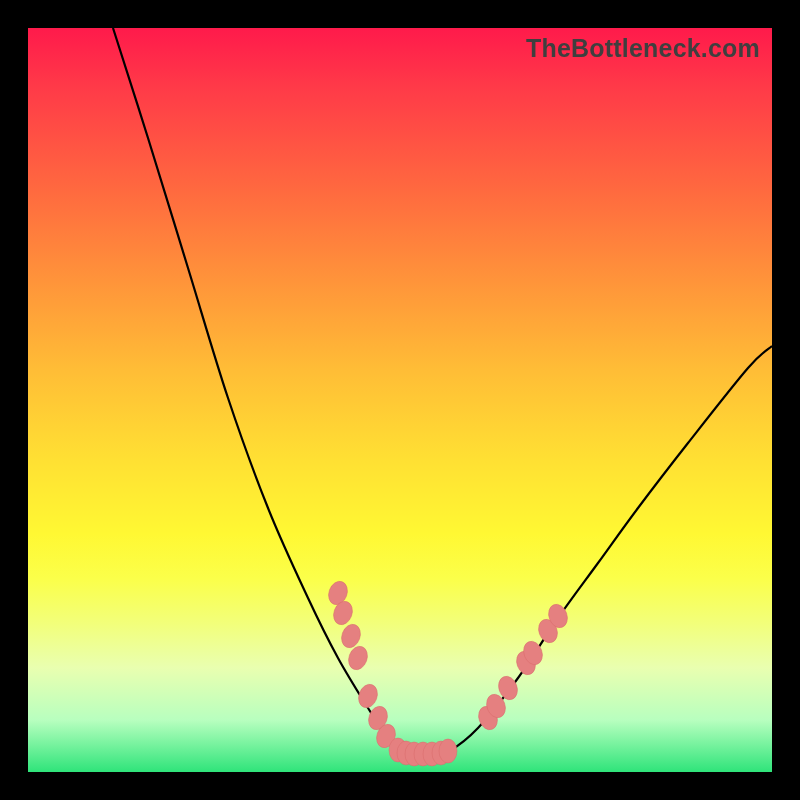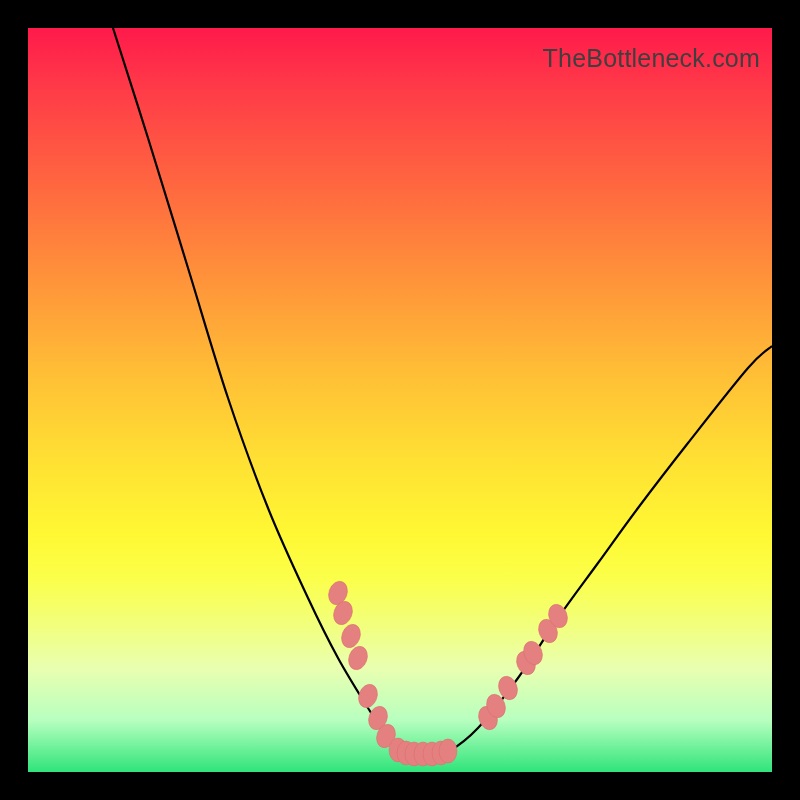--- a/index.html
+++ b/index.html
@@ -40,25 +40,24 @@
       #b8ffbf 93%,
       #2fe47a 100%
     );
   }
   .watermark {
     position: absolute;
     top: 6px;
     right: 12px;
     color: #3f3f3f;
     font-size: 25px;
-    font-weight: 400;
+    font-weight: 700;
     letter-spacing: 0.2px;
     pointer-events: none;
     user-select: none;
-    margin-top: 10px;
   }
   svg.curves {
     position: absolute;
     left: 0;
     top: 0;
     width: 744px;
     height: 744px;
     overflow: visible;
   }
 </style>

